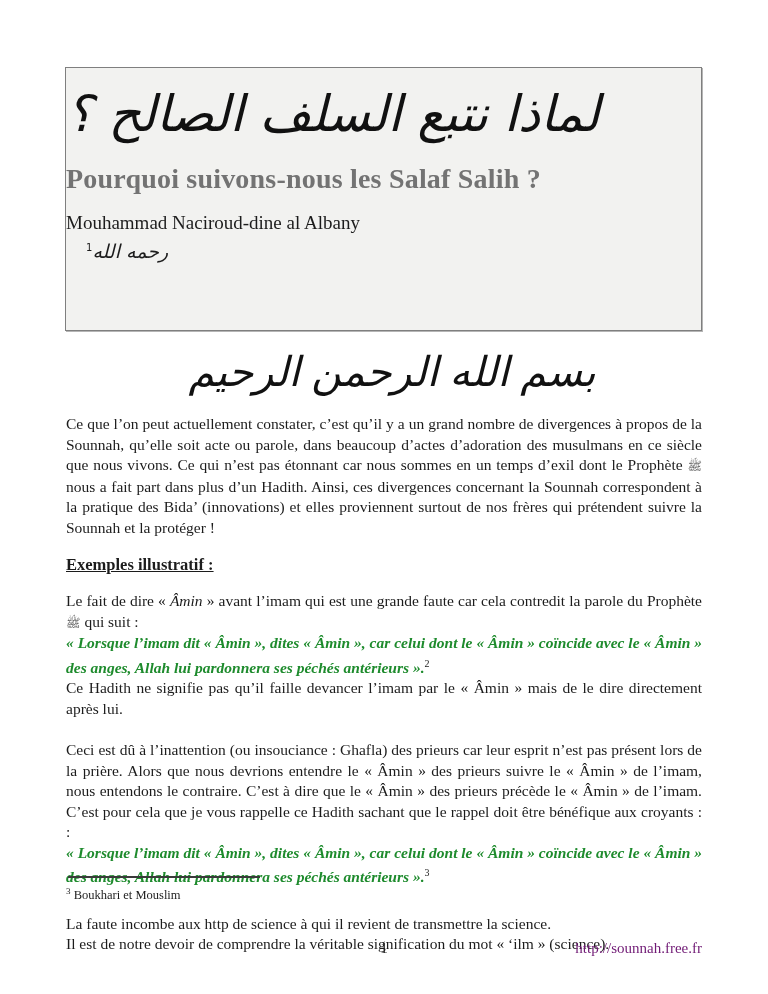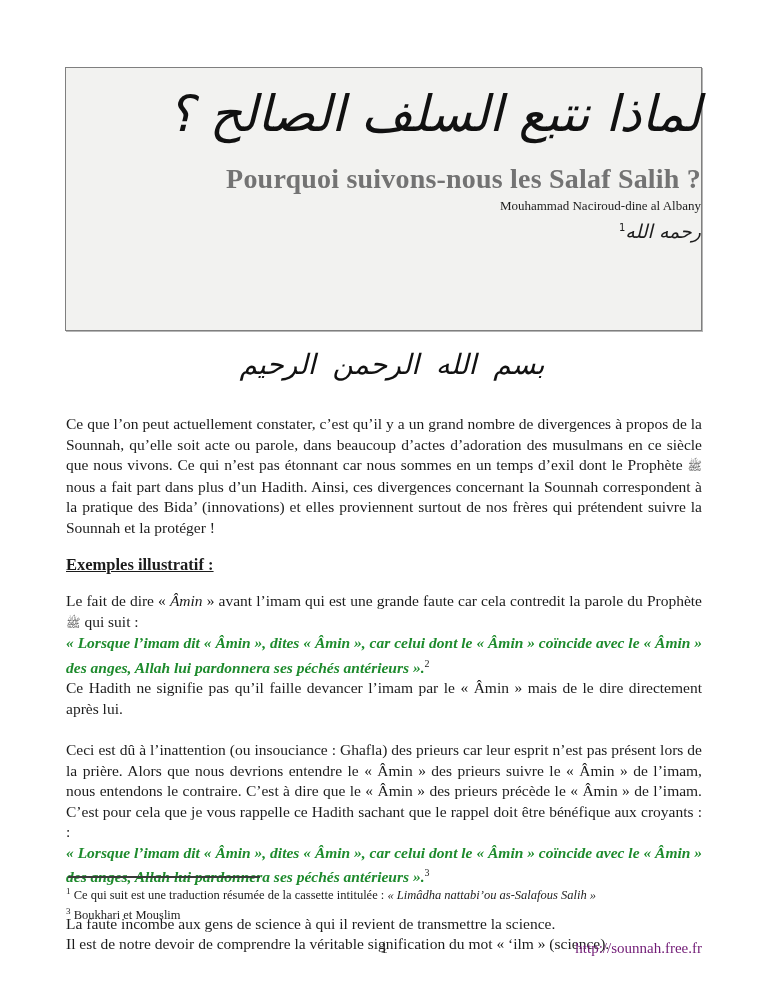--- a/index.html
+++ b/index.html
@@ -15,58 +15,59 @@
   }
 
   
   .header-box {
     position: absolute;
     left: 65px; top: 67px;
     width: 637px; height: 264px;
     background: #f2f2f0;
     border: 1px solid #7f7f7f;
     box-shadow: 1px 1px 0 #b5b5b5;
-    text-align: right;
+    text-align: left;
   }
   .arabic-title {
     font-family: "DejaVu Sans", sans-serif;
     font-size: 50px;
     font-style: italic;
     line-height: 1.45;
     margin-top: 10px;
     color: #111111;
     direction: rtl;
   }
   .fr-title {
     font-size: 28px;
     font-weight: bold;
     letter-spacing: 0.2px;
     margin-top: 12px;
     color: #737373;
   }
   .byline { font-size: 15px; margin-top: 20px; }
-  .author { font-size: 13px; margin-top: 3px; }
+  .author { font-size: 19px; margin-top: 17px; }
   .blessing {
     font-family: "DejaVu Sans", sans-serif;
     font-style: italic;
     font-size: 19px;
     margin-top: 6px;
     direction: rtl;
+    margin-left: 20px;
   }
   .blessing sup { font-size: 10px; font-style: normal; }
 
   
   .basmala {
     position: absolute;
     left: 0; top: 348px;
     width: 768px;
     text-align: center;
-    font-family: Liberation Mono, monospace;
+    font-family: Liberation Sans, sans-serif;
     font-style: italic;
-    font-size: 28px;
+    font-size: 41px;
     color: #111111;
     direction: rtl;
     padding-left: 16px;
   }
 
   
   .body-col {
     position: absolute;
     left: 66px; top: 414px;
     width: 636px;
@@ -161,29 +162,28 @@
     <p class="body-text gap-sm"><span>Le fait de dire « </span><i>Âmin</i><span> » avant l’imam qui est une grande faute car cela contredit la parole du Prophète </span><span class="pbuh">ﷺ</span><span> qui suit :</span></p>
 
     <p class="quote"><span>« Lorsque l’imam dit « Âmin », dites « Âmin », car celui dont le « Âmin » coïncide avec le « Âmin » des anges, Allah lui pardonnera ses péchés antérieurs ».</span><sup>2</sup></p>
 
     <p class="body-text">Ce Hadith ne signifie pas qu’il faille devancer l’imam par le « Âmin » mais de le dire directement après lui.</p>
 
     <p class="body-text gap-md">Ceci est dû à l’inattention (ou insouciance : Ghafla) des prieurs car leur esprit n’est pas présent lors de la prière. Alors que nous devrions entendre le « Âmin » des prieurs suivre le « Âmin » de l’imam, nous entendons le contraire. C’est à dire que le « Âmin » des prieurs précède le « Âmin » de l’imam. C’est pour cela que je vous rappelle ce Hadith sachant que le rappel doit être bénéfique aux croyants : :</p>
 
     <p class="quote"><span>« Lorsque l’imam dit « Âmin », dites « Âmin », car celui dont le « Âmin » coïncide avec le « Âmin » des anges, Allah lui pardonnera ses péchés antérieurs ».</span><sup>3</sup></p>
 
-    <p class="body-text gap-lg">La faute incombe aux gens de science à qui il revient de transmettre la science.</p>
+    <p class="body-text gap-lg">La faute incombe aux http de science à qui il revient de transmettre la science.</p>
     <p class="body-text">Il est de notre devoir de comprendre la véritable signification du mot « ‘ilm » (science).</p>
 
   </div>
 
   <div class="footnote-sep"></div>
 
   <div class="footnotes">
-    <div><sup>1</sup> <span>Ce qui suit est une traduction résumée de la cassette intitulée : </span><span class="fn-italic">« Limâdha nattabi’ou as-Salafous Salih »</span></div>
     <div><sup>3</sup> <span>Boukhari et Mouslim</span><span class="fn-italic"></span></div>
   </div>
 
   <div class="footer">
     <span class="page-num">1</span>
     <a href="#" class="footer-url">http://sounnah.free.fr</a>
   </div>
 
 </div>
 

